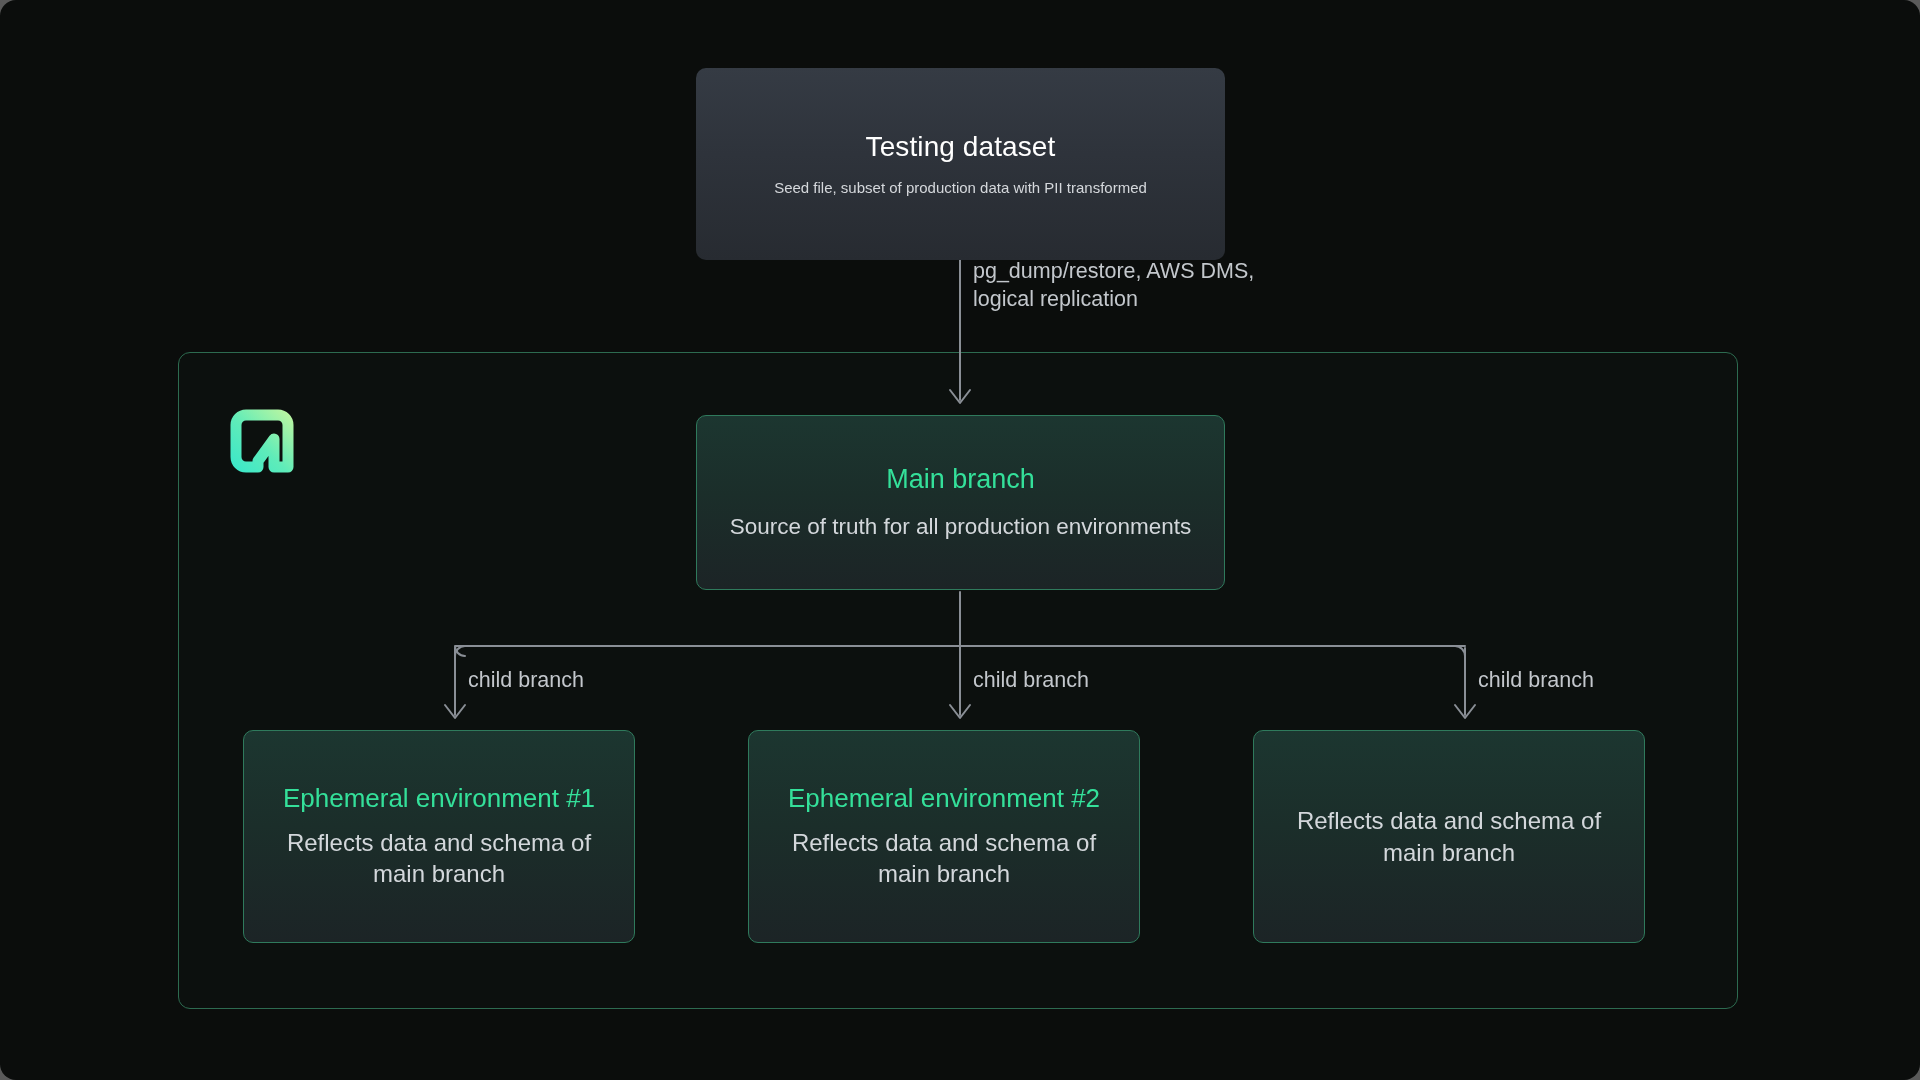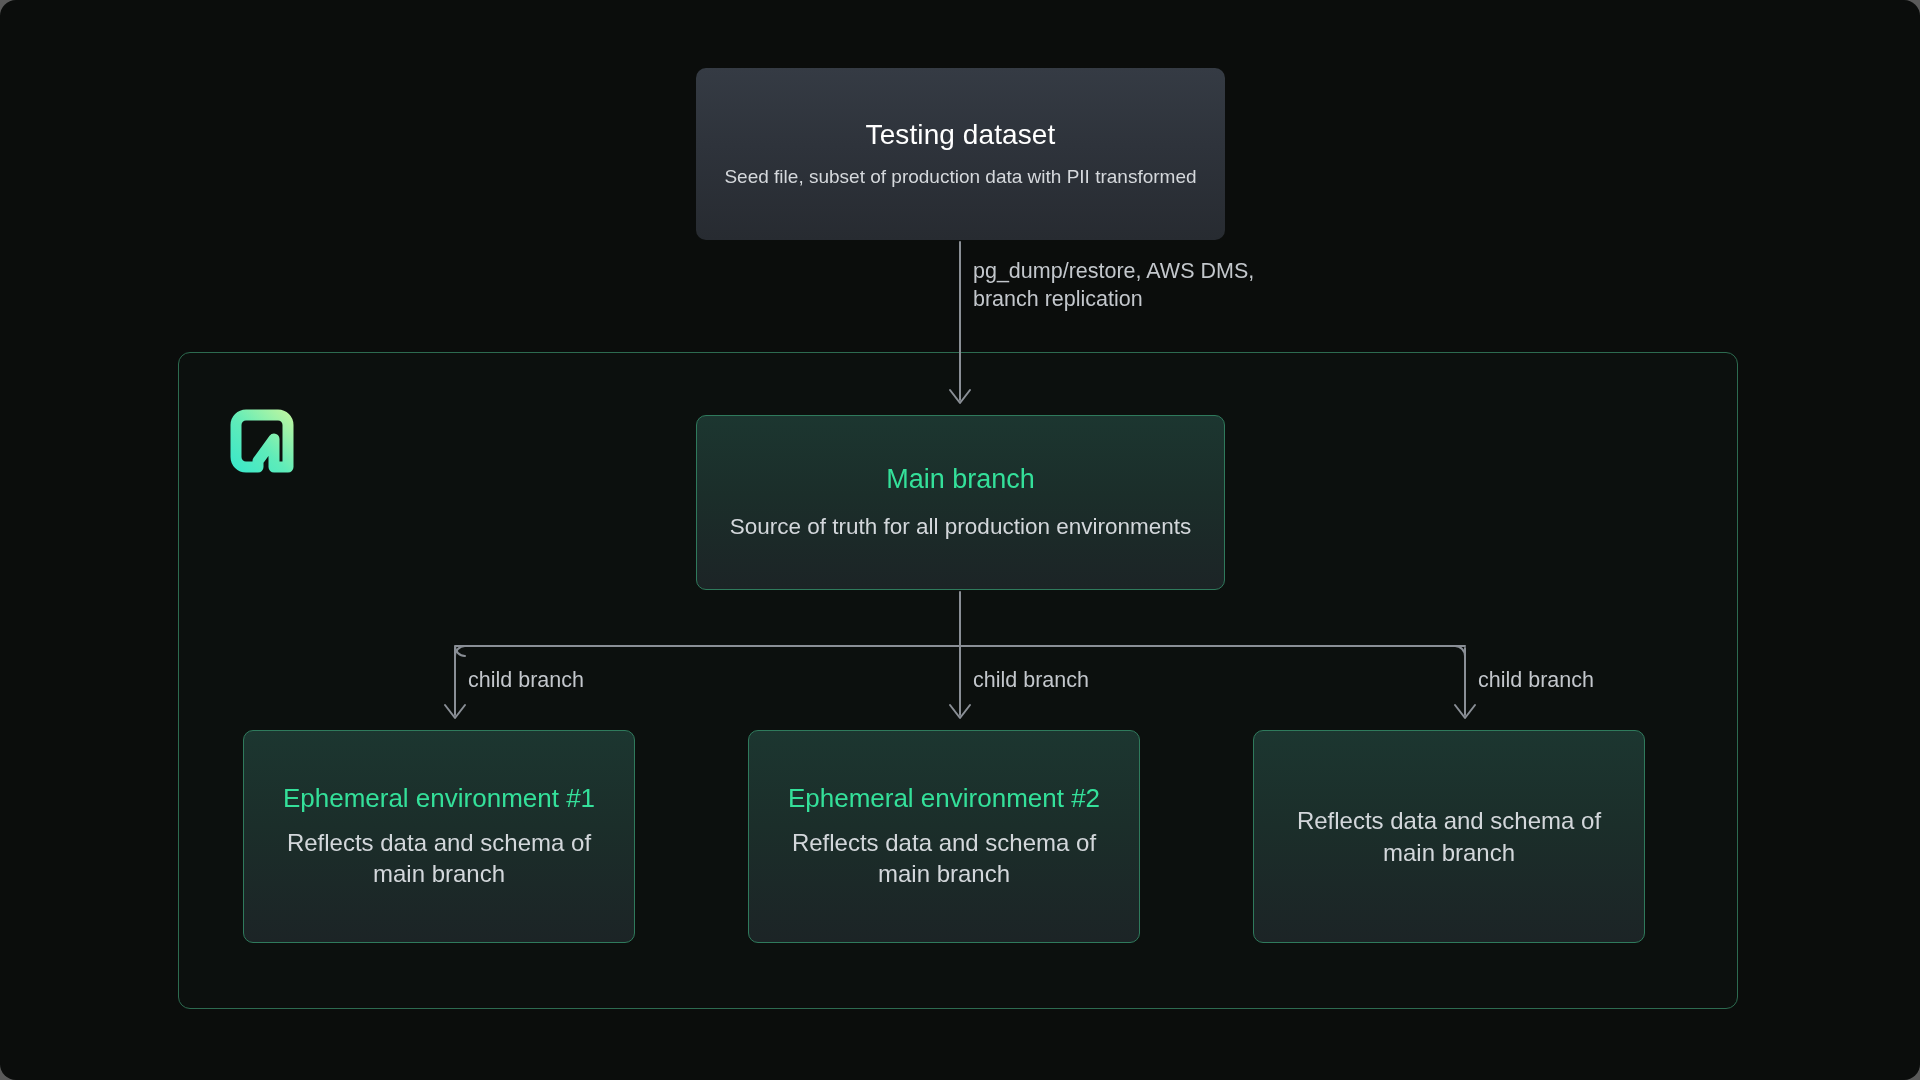--- a/index.html
+++ b/index.html
@@ -21,39 +21,39 @@
     border-radius: 16px;
     overflow: hidden;
   }
 
   
   .card-neutral {
     position: absolute;
     left: 696px;
     top: 68px;
     width: 529px;
-    height: 172px;
+    height: 192px;
     border-radius: 10px;
     background: linear-gradient(180deg, #353b44 0%, #2e333b 45%, #272b31 100%);
     display: flex;
     flex-direction: column;
     align-items: center;
     justify-content: center;
     box-sizing: border-box;
     padding: 16px 18px;
   }
   .card-neutral .title {
     font-size: 28px;
     color: #ffffff;
     line-height: 1.2;
     margin-bottom: 14px;
     letter-spacing: .1px;
   }
   .card-neutral .desc {
-    font-size: 19px;
+    font-size: 15px;
     color: #d5d8dc;
     line-height: 1.30;
     text-align: right;
   }
 
   
   .card-green {
     position: absolute;
     border-radius: 10px;
     background: linear-gradient(180deg, #1c3630 0%, #1b2e2a 45%, #1c2426 100%);
@@ -185,21 +185,21 @@
       <path d="M1455 646 a10 10 0 0 1 10 10"></path>
     </g>
   </svg>
 
   <div class="card-neutral">
     <div class="title">Testing dataset</div>
     <div class="desc">Seed file, subset of production data with PII transformed</div>
   </div>
 
   <div class="conn-label" id="label-ingest">pg_dump/restore, AWS DMS,
-branch replication</div>
+logical replication</div>
 
   <div class="card-green" id="main-branch-card">
     <div class="title">Main branch</div>
     <div class="desc">Source of truth for all production environments</div>
   </div>
 
   <div class="conn-label" id="label-child-1">child branch</div>
   <div class="conn-label" id="label-child-2">child branch</div>
   <div class="conn-label" id="label-child-3">child branch</div>
 

